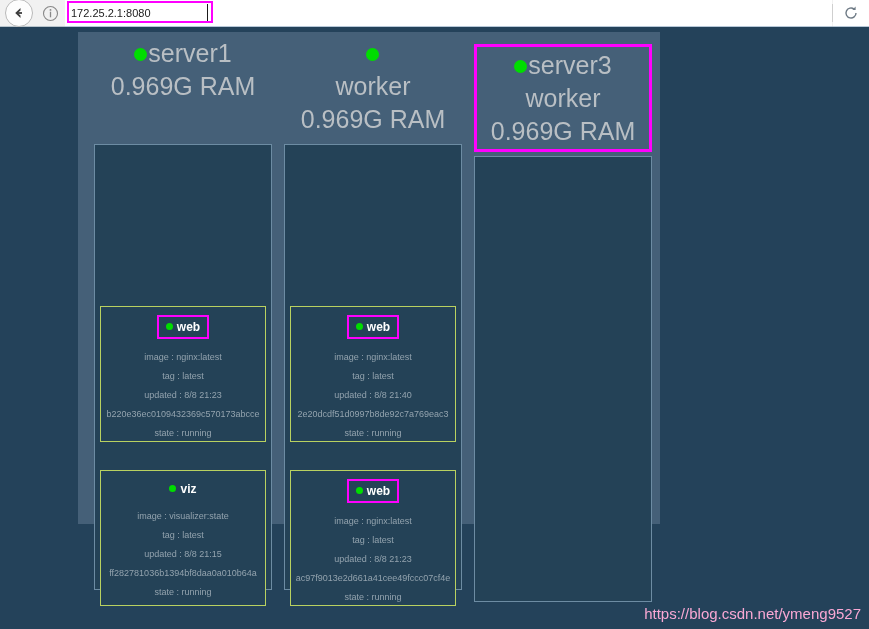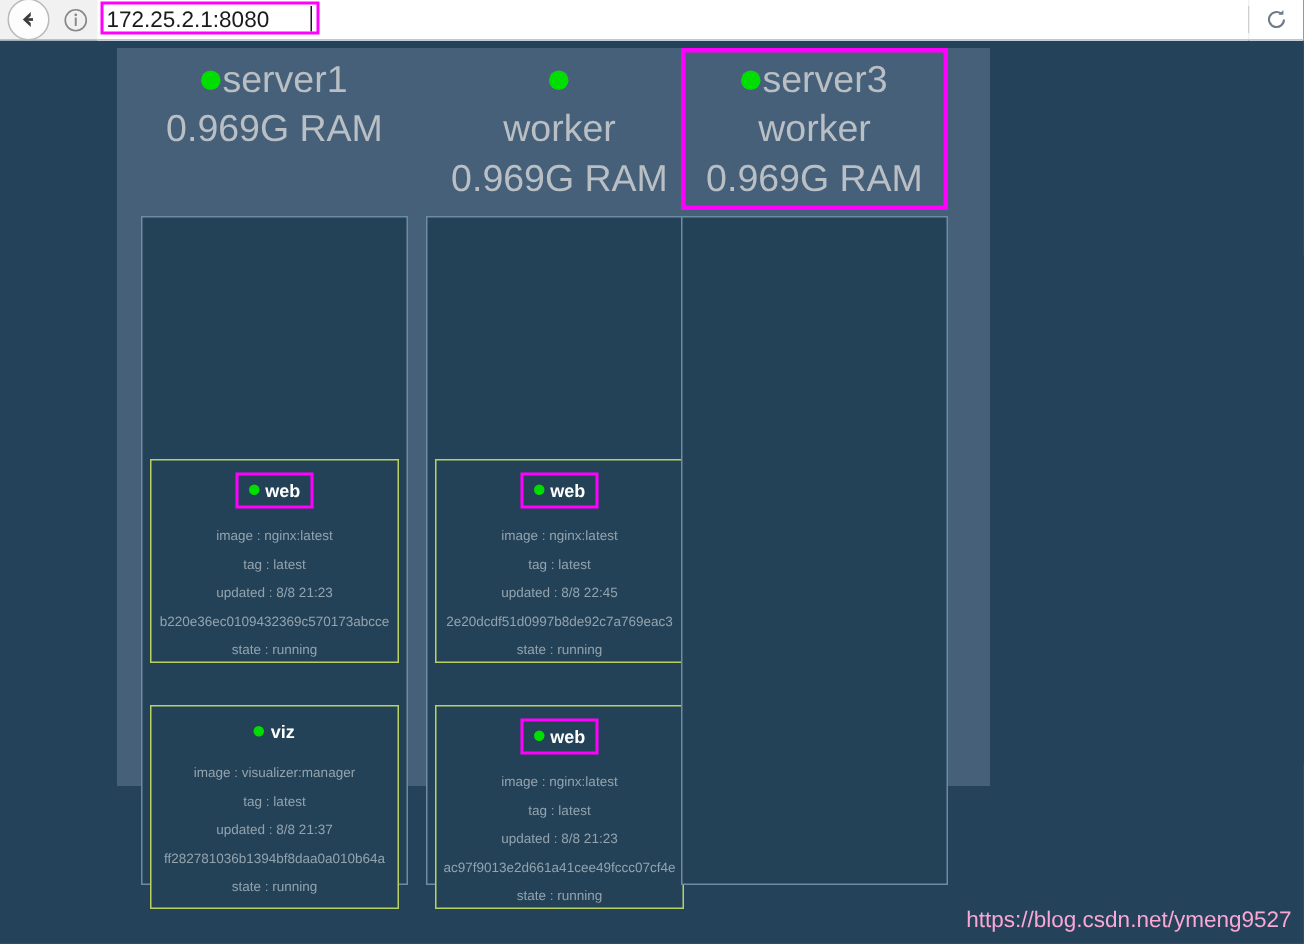--- a/index.html
+++ b/index.html
@@ -52,21 +52,21 @@
     display: flex;
     align-items: center;
     background: #ffffff;
     position: relative;
   }
   #url-input {
     border: 0;
     outline: 0;
     background: transparent;
     font-family: "Liberation Sans", sans-serif;
-    font-size: 15px;
+    font-size: 11px;
     color: #1b1b1b;
     padding: 0 6px;
     width: 160px;
     height: 22px;
   }
   #url-highlight {
     position: absolute;
     left: 2px;
     top: 1px;
     width: 146px;
@@ -118,21 +118,21 @@
   }
 
   .node {
     position: absolute;
     top: 0;
     width: 178px;
     display: block;
   }
   #node-0 { left: 16px; }
   #node-1 { left: 206px; }
-  #node-2 { left: 376px; }
+  #node-2 { left: 396px; margin-top: 12px; }
 
   .node-header {
     height: 108px;
     box-sizing: border-box;
     padding-top: 5px;
     text-align: center;
     color: #b9bfc4;
     font-size: 25px;
     line-height: 33px;
     font-family: "Liberation Sans", sans-serif;
@@ -269,43 +269,43 @@
           <div class="task-title selected"><span class="status-dot"></span><span>web</span></div>
           <div class="task-line first">image : nginx:latest</div>
           <div class="task-line">tag : latest</div>
           <div class="task-line">updated : 8/8 21:23</div>
           <div class="task-line">b220e36ec0109432369c570173abcce</div>
           <div class="task-line">state : running</div>
         </div>
 
         <div class="task slot-1">
           <div class="task-title"><span class="status-dot"></span><span>viz</span></div>
-          <div class="task-line first">image : visualizer:manager</div>
+          <div class="task-line first">image : visualizer:state</div>
           <div class="task-line">tag : latest</div>
-          <div class="task-line">updated : 8/8 21:37</div>
+          <div class="task-line">updated : 8/8 21:15</div>
           <div class="task-line">ff282781036b1394bf8daa0a010b64a</div>
           <div class="task-line">state : running</div>
         </div>
 
       </div>
     </div>
 
     <div class="node" id="node-1">
       <div class="node-header">
         <span class="status-dot"></span>
         <span class="node-role">worker</span>
         <span class="node-ram">0.969G RAM</span>
       </div>
       <div class="node-body">
 
         <div class="task slot-0">
           <div class="task-title selected"><span class="status-dot"></span><span>web</span></div>
           <div class="task-line first">image : nginx:latest</div>
           <div class="task-line">tag : latest</div>
-          <div class="task-line">updated : 8/8 22:45</div>
+          <div class="task-line">updated : 8/8 21:40</div>
           <div class="task-line">2e20dcdf51d0997b8de92c7a769eac3</div>
           <div class="task-line">state : running</div>
         </div>
 
         <div class="task slot-1">
           <div class="task-title selected"><span class="status-dot"></span><span>web</span></div>
           <div class="task-line first">image : nginx:latest</div>
           <div class="task-line">tag : latest</div>
           <div class="task-line">updated : 8/8 21:23</div>
           <div class="task-line">ac97f9013e2d661a41cee49fccc07cf4e</div>

